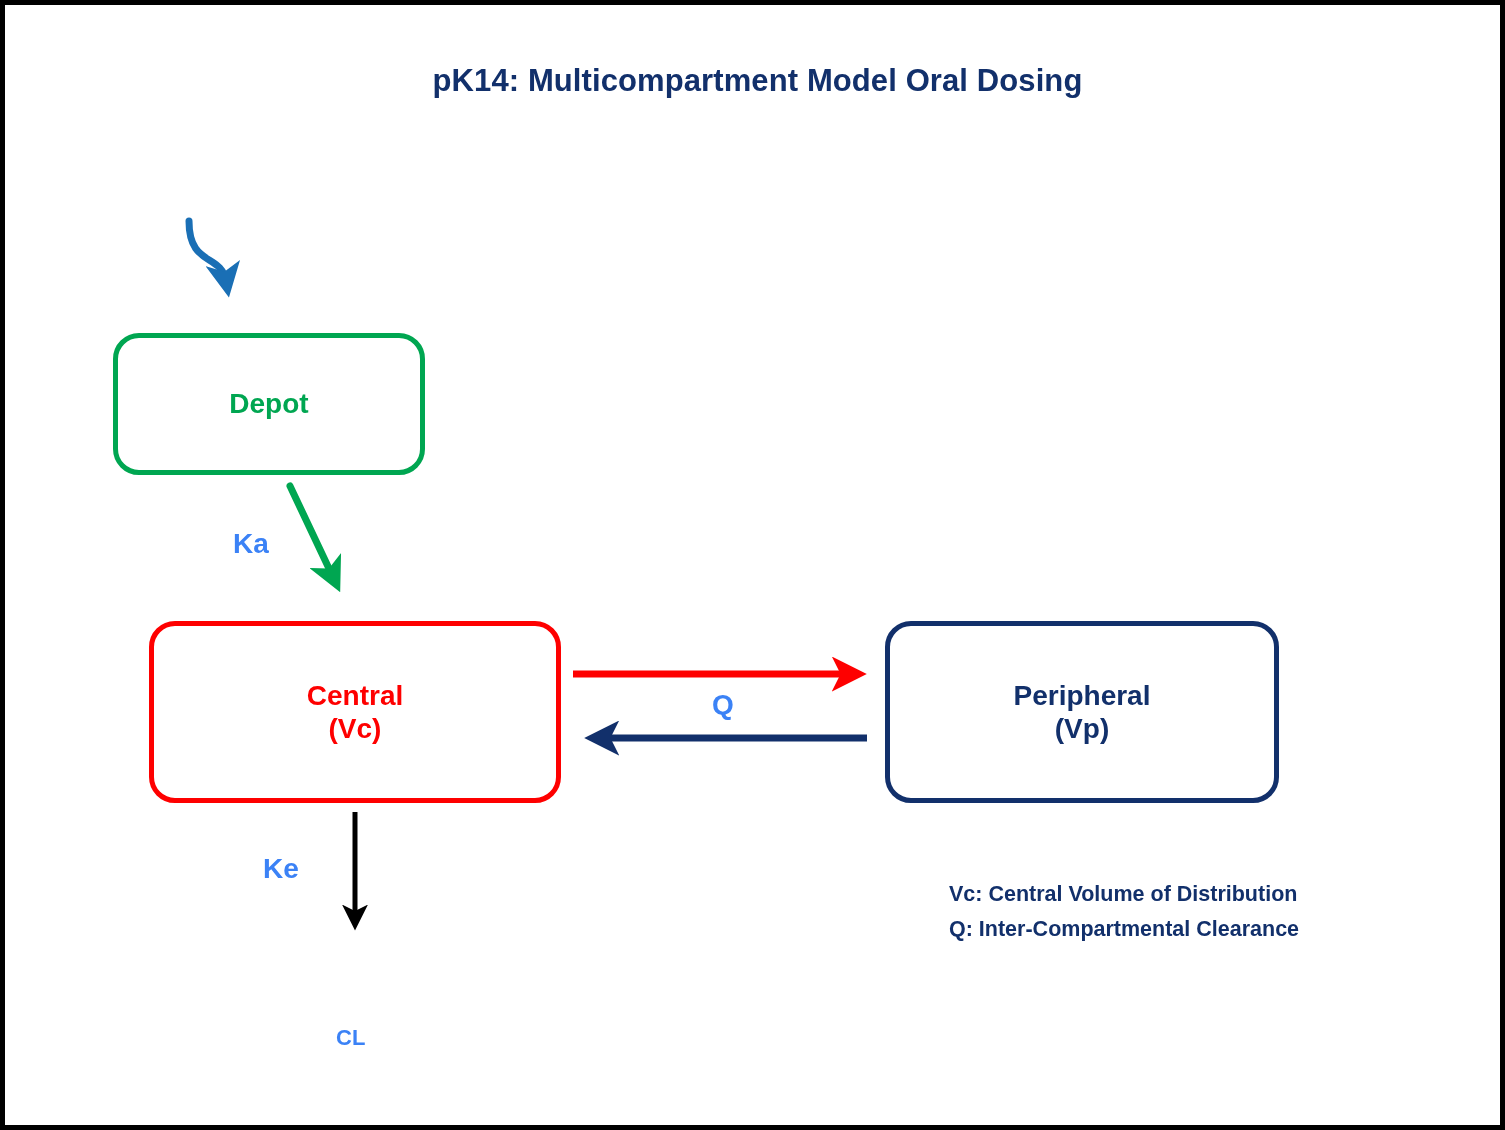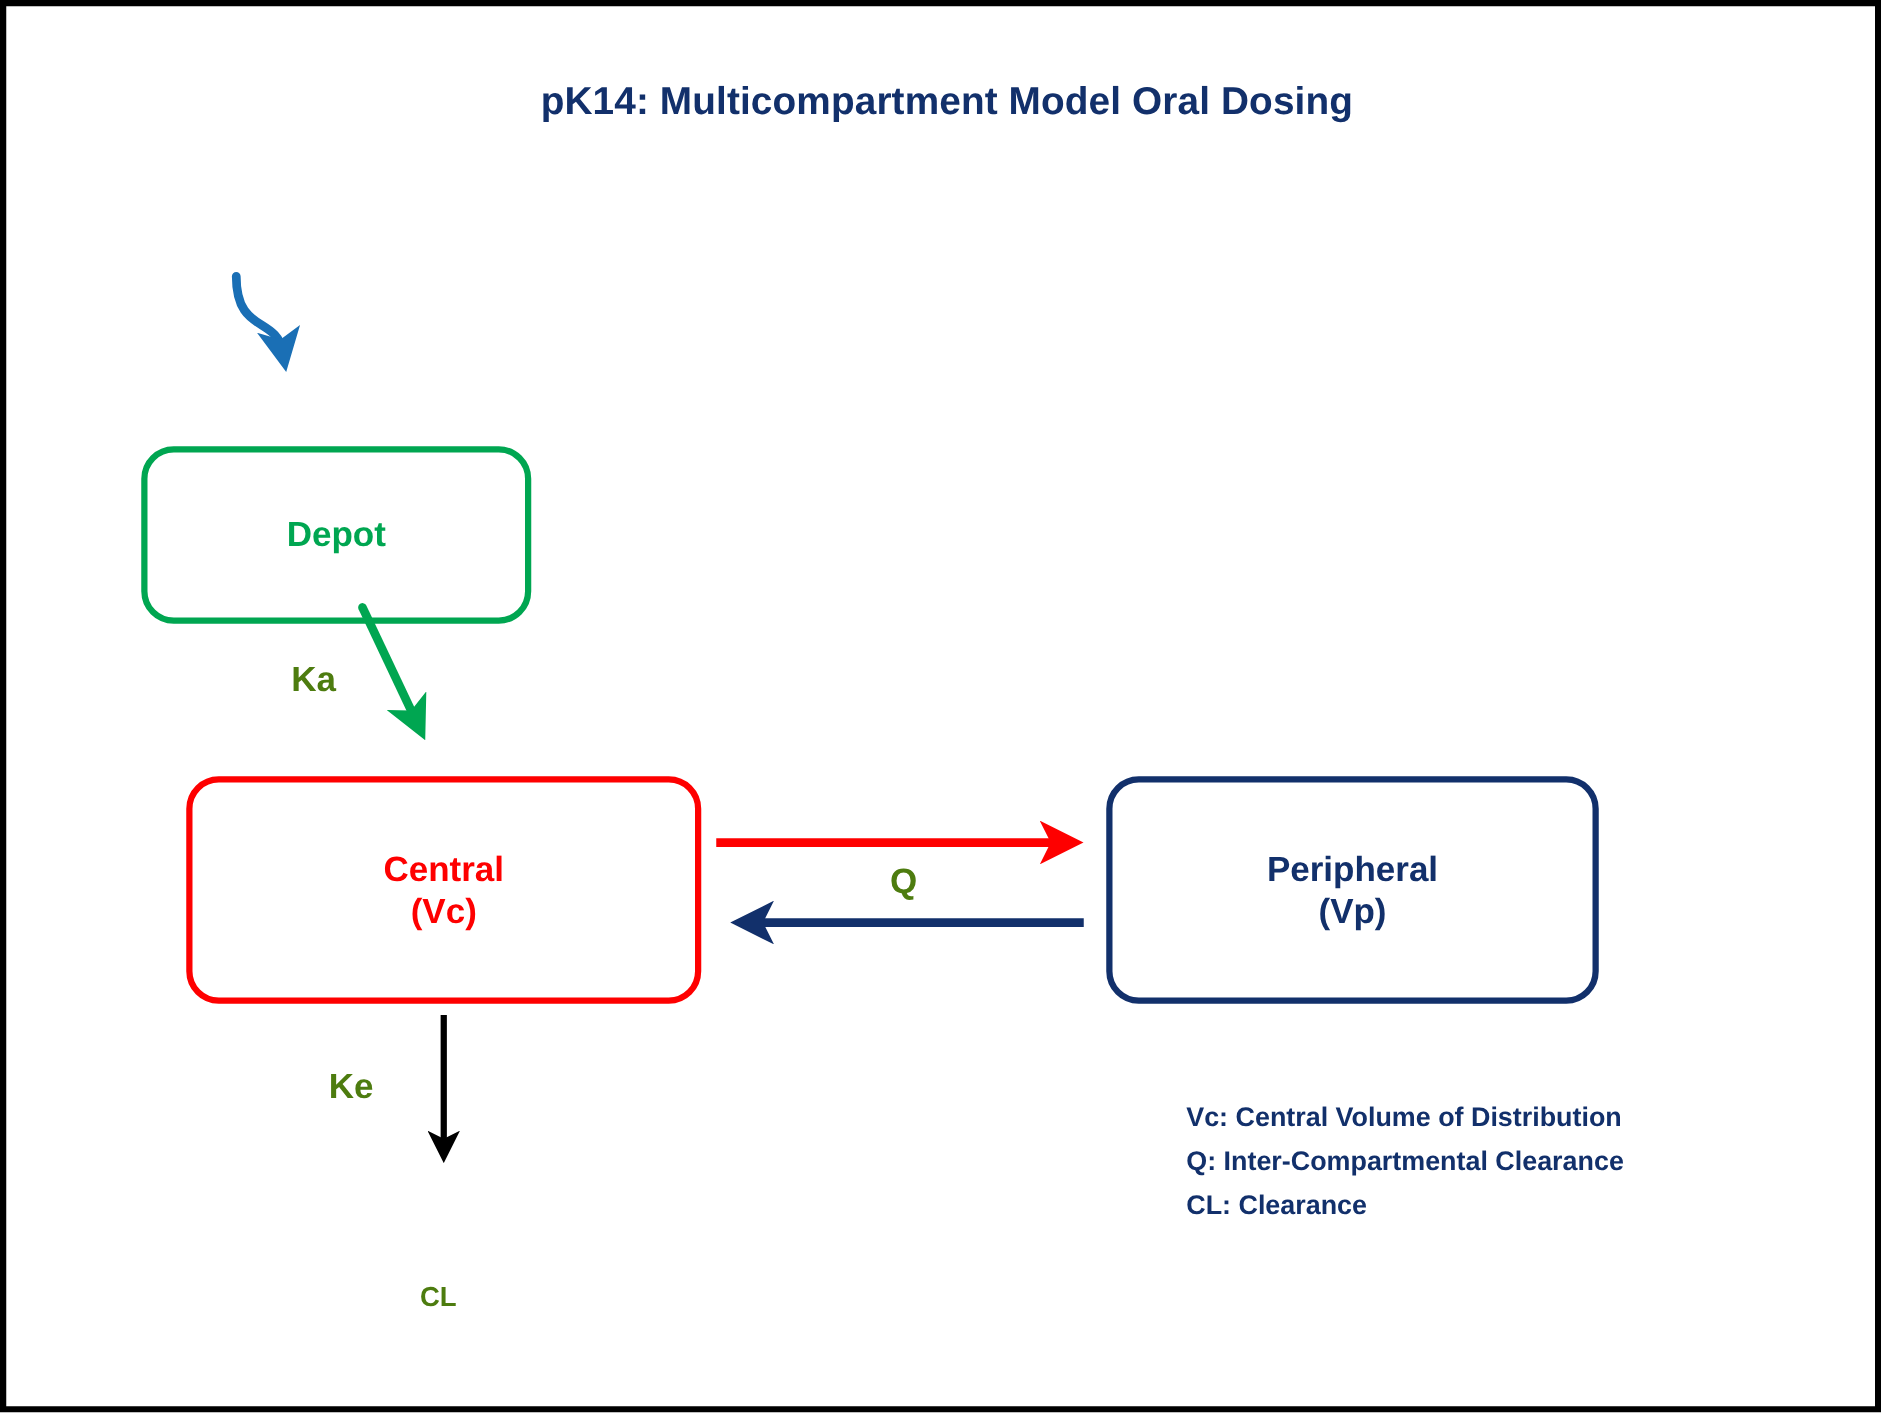--- a/index.html
+++ b/index.html
@@ -64,21 +64,20 @@
   }
 
   #depot-box {
     left: 108px;
     top: 328px;
     width: 312px;
     height: 142px;
     border: 5px solid #00a651;
     color: #00a651;
     font-size: 28px;
-    margin-top: 24px;
   }
 
   #central-box {
     left: 144px;
     top: 616px;
     width: 412px;
     height: 182px;
     border: 5px solid #fe0000;
     color: #fe0000;
     font-size: 28px;
@@ -90,21 +89,21 @@
     width: 394px;
     height: 182px;
     border: 5px solid #12306b;
     color: #12306b;
     font-size: 28px;
   }
 
   
   .arrow-label {
     font-weight: bold;
-    color: #4d7c0f;
+    color: #3b82f6;
     font-size: 28px;
   }
   #ka-label { left: 228px; top: 523px; }
   #q-label  { left: 707px; top: 684px; }
   #ke-label { left: 258px; top: 848px; }
   #cl-label { left: 331px; top: 1020px; font-size: 22px; }
 
   
   #legend {
     left: 944px;
@@ -182,16 +181,15 @@
 
   <div class="abs arrow-label" id="q-label">Q</div>
 
   <div class="abs arrow-label" id="ke-label">Ke</div>
 
   <div class="abs arrow-label" id="cl-label">CL</div>
 
   <div class="abs" id="legend">
     <div>Vc: Central Volume of Distribution</div>
     <div>Q: Inter-Compartmental Clearance</div>
-    <div>CL: Clearance</div>
   </div>
 
 </div>
 
 </body></html>

